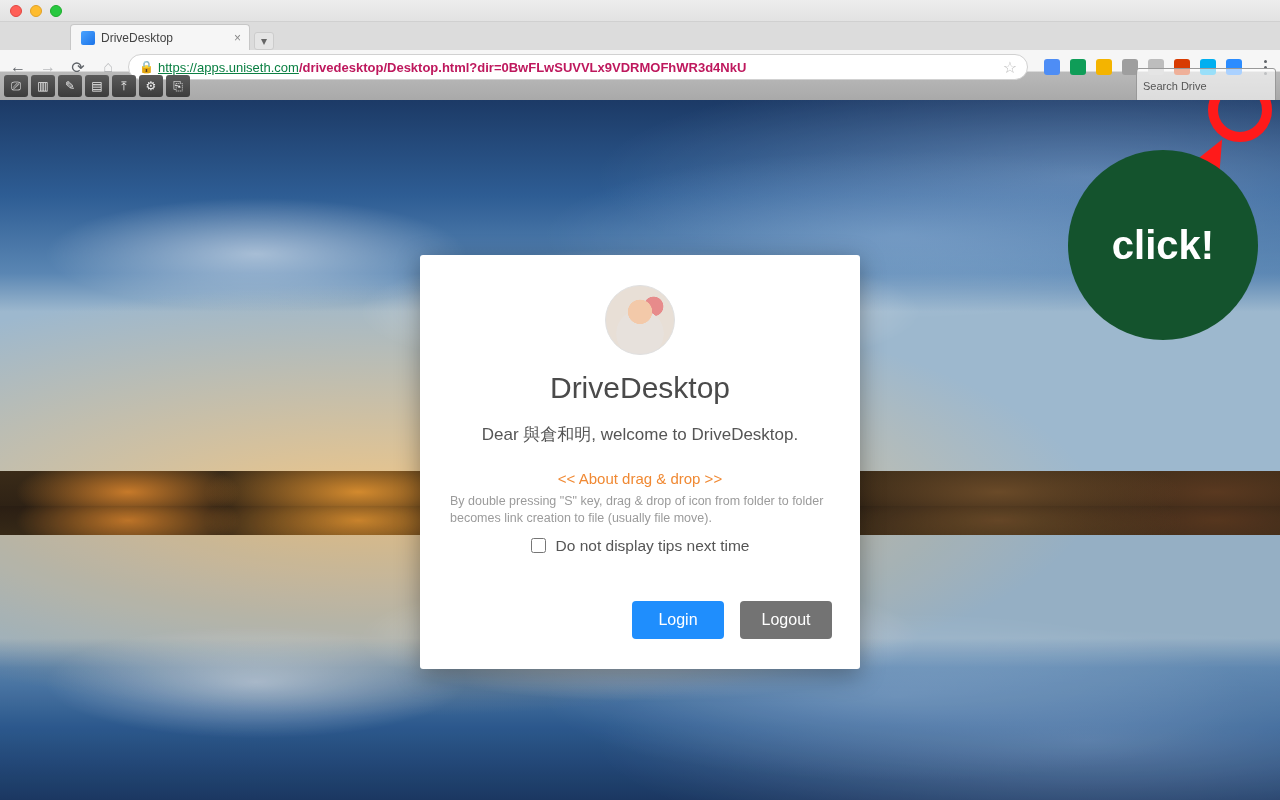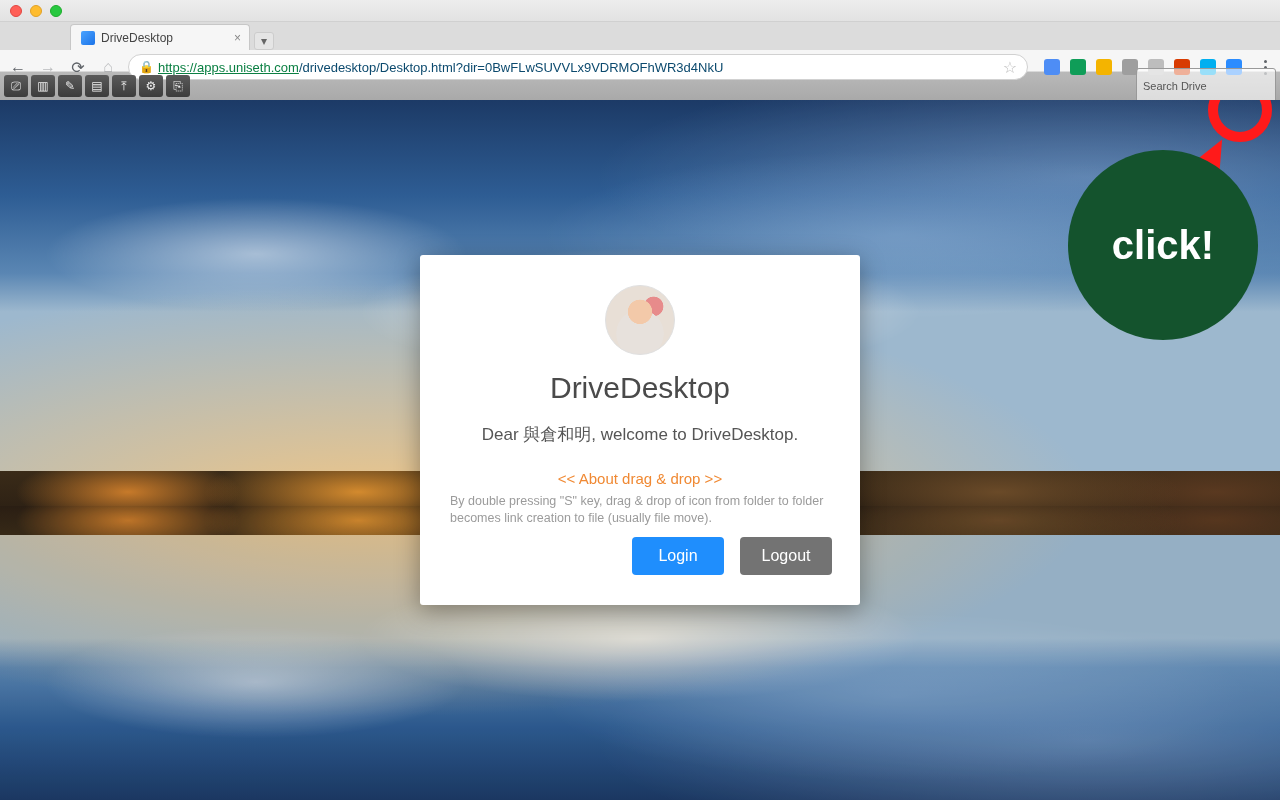--- a/index.html
+++ b/index.html
@@ -15,21 +15,21 @@
   .tabstrip { height: 28px; display: flex; align-items: flex-end; padding-left: 70px; background: #dcdcdc; }
   .tab { height: 26px; background: #f6f6f6; border: 1px solid #c7c7c7; border-bottom: none; border-top-left-radius: 4px; border-top-right-radius: 4px; display: flex; align-items: center; padding: 0 28px 0 10px; font-size: 12px; color:#444; position: relative; min-width: 180px; }
   .tab .favicon { width: 14px; height: 14px; margin-right: 6px; background: linear-gradient(135deg,#4aa3ff,#1b73e8); border-radius: 2px; }
   .tab .tab-close { position: absolute; right: 8px; font-size: 12px; color:#888; }
   .tab-new { width: 20px; height: 18px; margin-left: 4px; background:#e5e5e5; border:1px solid #ccc; border-radius:3px; display:flex; align-items:center; justify-content:center; font-size:12px; color:#666; }
   .toolbar-row { height: 34px; display:flex; align-items:center; padding: 0 8px; gap:10px; }
   .nav-btn { width: 20px; height: 20px; display:flex; align-items:center; justify-content:center; color:#5f6368; font-size:16px; }
   .omnibox { flex: 1; height: 26px; background:#ffffff; border:1px solid #d1d1d1; border-radius: 14px; display:flex; align-items:center; padding:0 10px; font-size:13px; color:#777; overflow:hidden;}
   .omnibox .lock { color:#0b8043; margin-right:4px; font-size:12px; }
   .omnibox .host { color:#0b8043;text-decoration:underline; }
-  .omnibox .path { color:#0c4a6e; }
+  .omnibox .path { color:#be185d;font-weight:bold; }
   .omnibox .star { margin-left:auto; color:#bcbcbc; font-size:16px; }
   .ext-row { display:flex; align-items:center; gap:10px; margin-left:6px; }
   .ext { width:16px; height:16px; border-radius:3px; display:flex; align-items:center; justify-content:center; font-size:10px; color:white; }
   .menu-dots { width:14px; display:flex; flex-direction:column; gap:3px; align-items:center; margin-left:6px; }
   .menu-dots span{ width:3px; height:3px; background:#5f6368; border-radius:50%; }
 
   
   .app-toolbar { height: 28px; background: linear-gradient(#b9b9b9,#a9a9a9); display:flex; align-items:center; padding:0 4px; gap:2px; }
   .tbtn { width:24px; height:22px; background: linear-gradient(#5a5a5a,#3c3c3c); border-radius:3px; display:flex; align-items:center; justify-content:center; color:#eee; font-size:12px; }
   .search-drive { margin-left:auto; height:22px; width:140px; background:rgba(255,255,255,.6); border:1px solid #999; border-radius:3px; font-size:11px; color:#555; padding:17px 6px; display:flex; align-items:center; }
@@ -147,20 +147,24 @@
     <div class="clouds" style="height:100%"></div>
     <div class="treeline" style="top:auto; bottom:0; height:10%"></div>
   </div>
 
   <div class="card">
     <div class="avatar"></div>
     <h1>DriveDesktop</h1>
     <div class="greet">Dear 與倉和明, welcome to DriveDesktop.</div>
     <div class="tip-title">&lt;&lt; About drag &amp; drop &gt;&gt;</div>
     <div class="tip-body">By double pressing "S" key, drag &amp; drop of icon from folder to folder becomes link creation to file (usually file move).</div>
+    <label class="check-row">
+      <input type="checkbox" style="">
+      <span>Do not display tips next time</span>
+    </label>
     <div class="btns">
       <button class="btn login">Login</button>
       <button class="btn logout">Logout</button>
     </div>
   </div>
 
   <div class="callout">
     <div class="ring"></div>
     <div class="tail"></div>
     <div class="bubble">

